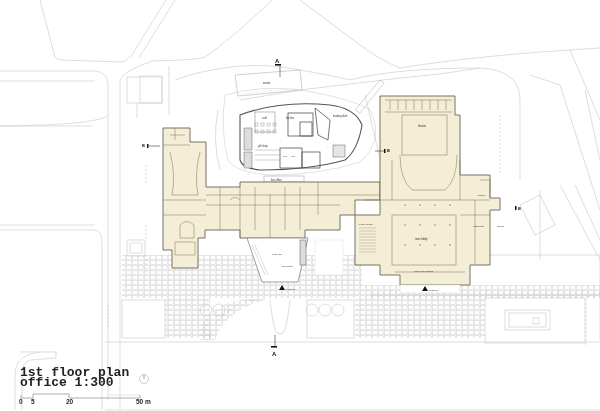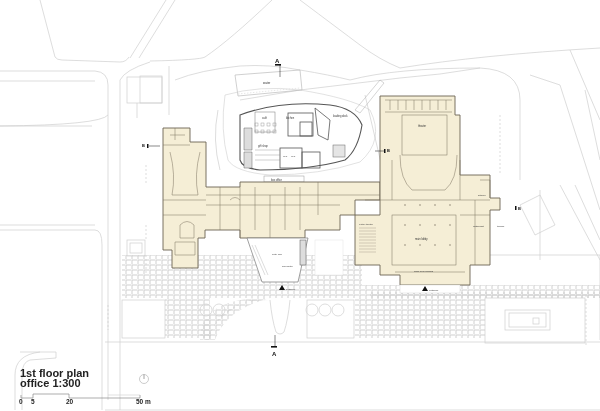--- a/index.html
+++ b/index.html
@@ -1,19 +1,19 @@
 <!DOCTYPE html>
 <html><head>
 <meta charset="utf-8">
 <style>
   html, body { margin:0; padding:0; background:#ffffff; }
   body { width:600px; height:411px; overflow:hidden; position:relative; font-family:"Liberation Sans", sans-serif; }
   #plan { position:absolute; left:0; top:0; width:600px; height:411px; }
   .lbl { font-family:"Liberation Sans", sans-serif; fill:#333; }
-  .title-block { position:absolute; left:20px; top:368px; font-family:Liberation Sans, sans-serif; font-size:11px; line-height:10px; color:#222; font-weight:bold; }
+  .title-block { position:absolute; left:20px; top:368px; font-family:Liberation Mono, monospace; font-size:13px; line-height:10px; color:#222; font-weight:bold; }
   .scale-labels { position:absolute; left:0; top:398px; width:200px; height:12px; font-family:"Liberation Sans", sans-serif; font-size:6.5px; color:#222; font-weight:bold; }
   .scale-labels span { position:absolute; top:0; }
 </style>
 </head>
 <body>
 
 <svg id="plan" viewBox="0 0 600 411" xmlns="http://www.w3.org/2000/svg">
 
   <g fill="none" stroke="#cfcfcf" stroke-width="0.7">
 

